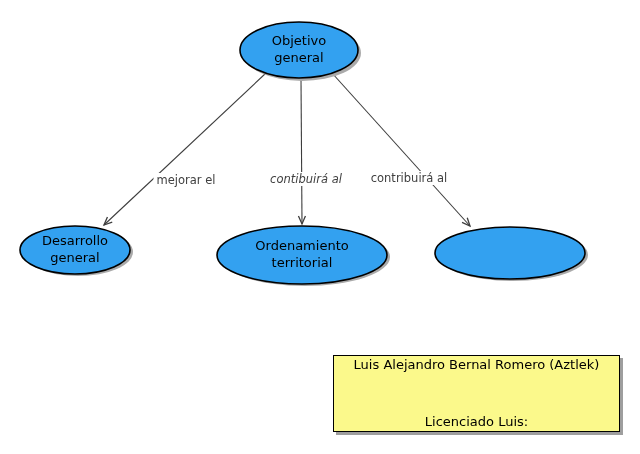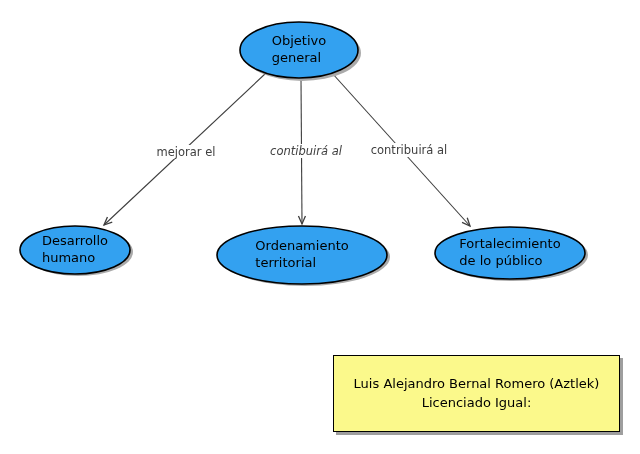--- a/index.html
+++ b/index.html
@@ -3,33 +3,33 @@
 <meta charset="utf-8">
 <style>
   html,body{margin:0;padding:0;background:#ffffff;}
   .canvas{
     position:relative;width:640px;height:454px;background:#ffffff;overflow:hidden;
     font-family:"DejaVu Sans","Liberation Sans",sans-serif;
   }
   svg.layer{position:absolute;left:0;top:0;}
   .node-label{
     position:absolute;transform:translate(-50%,-50%);
-    white-space:pre-line;
+    white-space:pre-line;text-align:center;
     font-size:13px;line-height:1.3;color:#000000;
   }
   .edge-label{
     position:absolute;transform:translate(-50%,-50%);
     font-size:11.5px;color:#404040;background:#ffffff;
-    padding:0 3px;white-space:nowrap;
+    padding:0 3px;white-space:nowrap;margin-top:28px;
   }
   .note{
     position:absolute;left:333px;top:355px;width:287px;height:77px;
     background:#fbf98b;border:1.5px solid #000000;
     box-shadow:3px 3px 0 #9e9e9e;
-    display:flex;flex-direction:column;justify-content:center;
+    display:flex;flex-direction:column;justify-content:space-between;
     text-align:center;font-size:13px;line-height:1.42;color:#000000;
     box-sizing:border-box;
   }
 </style>
 </head>
 <body>
 
 <div class="canvas">
 
   <svg class="layer" width="640" height="454" viewBox="0 0 640 454">
@@ -50,28 +50,26 @@
 
     <ellipse cx="299" cy="50" rx="59" ry="28" fill="#33a1f0" stroke="#000000" stroke-width="1.6"></ellipse>
     <ellipse cx="75" cy="250" rx="55" ry="24" fill="#33a1f0" stroke="#000000" stroke-width="1.6"></ellipse>
     <ellipse cx="302" cy="255" rx="85" ry="29" fill="#33a1f0" stroke="#000000" stroke-width="1.6"></ellipse>
     <ellipse cx="510" cy="253" rx="75" ry="26" fill="#33a1f0" stroke="#000000" stroke-width="1.6"></ellipse>
   </svg>
 
   <div class="node-label" style="left:299px;top:50px;">Objetivo
 general</div>
   <div class="node-label" style="left:75px;top:250px;">Desarrollo
-humano</div>
+general</div>
   <div class="node-label" style="left:302px;top:255px;">Ordenamiento
 territorial</div>
-  <div class="node-label" style="left:510px;top:253px;">Fortalecimiento
-de lo público</div>
 
   <span class="edge-label" style="left:186px;top:152px;">mejorar el</span>
   <span class="edge-label" style="left:306px;top:151px;font-style:italic;">contibuirá al</span>
   <span class="edge-label" style="left:409px;top:150px;">contribuirá al</span>
 
   <div class="note">
     <div>Luis Alejandro Bernal Romero (Aztlek)</div>
-    <div>Licenciado Igual:</div>
+    <div>Licenciado Luis:</div>
   </div>
 
 </div>
 
 </body></html>

